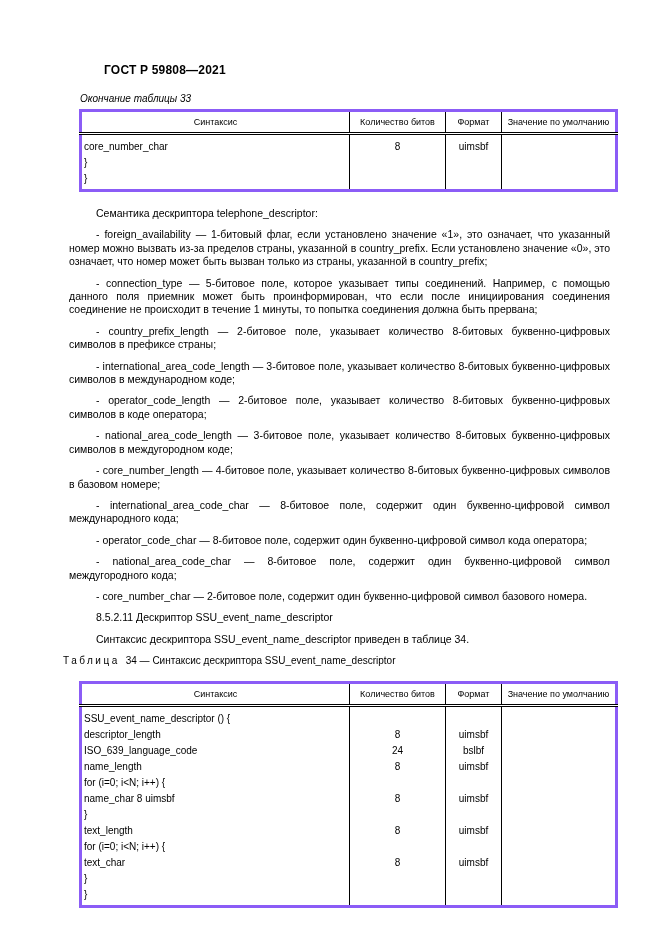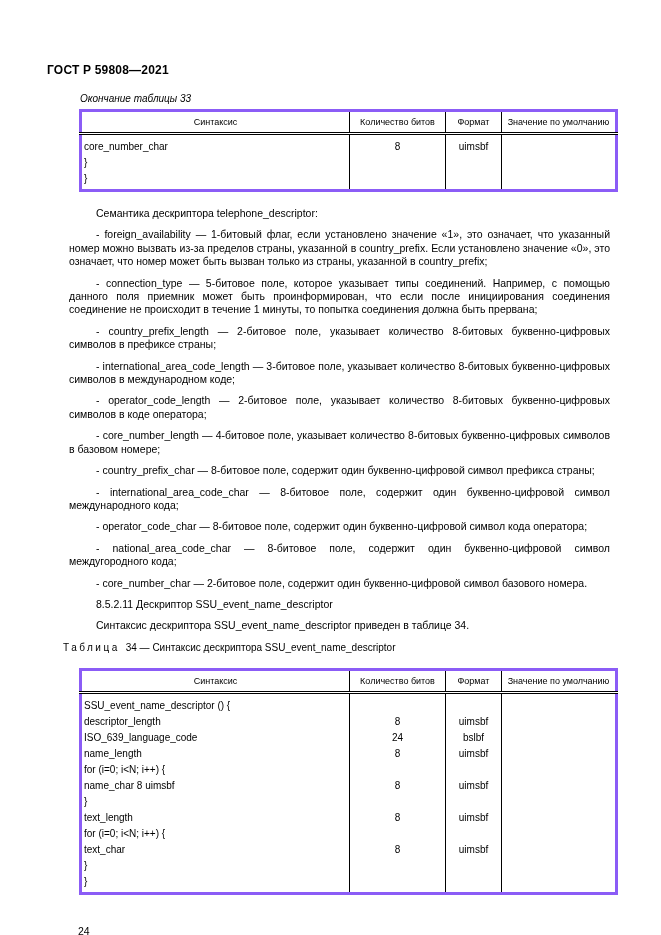--- a/index.html
+++ b/index.html
@@ -1,21 +1,21 @@
 <!DOCTYPE html>
 <html lang="ru"><head>
 <meta charset="utf-8">
 <style>
   html,body{margin:0;padding:0;}
   body{
     width:661px;height:935px;overflow:hidden;
     background:#ffffff;color:#000000;
     font-family:"Liberation Sans", sans-serif;
   }
-  .doc-header{margin:63px 0 0 47px;font-size:12px;font-weight:bold;letter-spacing:.2px;}
+  .doc-header{margin:63px 0 0 104px;font-size:12px;font-weight:bold;letter-spacing:.2px;}
   .t33-caption{margin:16px 0 5px 80px;font-size:10px;font-style:italic;}
   table.gost{
     border-collapse:collapse;table-layout:fixed;
     width:536px;margin-left:79px;
     font-size:10px;border:3px solid #8b5cf6;
   }
   col.c-syntax{width:269px;}
   col.c-bits{width:96px;}
   col.c-format{width:56px;}
   col.c-default{width:115px;}
@@ -89,22 +89,22 @@
     </tbody>
 </table>
 
 <div class="semantics">
     <p>Семантика дескриптора telephone_descriptor:</p>
     <p>- foreign_availability — 1-битовый флаг, если установлено значение «1», это означает, что указанный номер можно вызвать из-за пределов страны, указанной в country_prefix. Если установлено значение «0», это означает, что номер может быть вызван только из страны, указанной в country_prefix;</p>
     <p>- connection_type — 5-битовое поле, которое указывает типы соединений. Например, с помощью данного поля приемник может быть проинформирован, что если после инициирования соединения соединение не происходит в течение 1 минуты, то попытка соединения должна быть прервана;</p>
     <p>- country_prefix_length — 2-битовое поле, указывает количество 8-битовых буквенно-цифровых символов в префиксе страны;</p>
     <p>- international_area_code_length — 3-битовое поле, указывает количество 8-битовых буквенно-цифровых символов в международном коде;</p>
     <p>- operator_code_length — 2-битовое поле, указывает количество 8-битовых буквенно-цифровых символов в коде оператора;</p>
+    <p>- national_area_code_length — 3-битовое поле, указывает количество 8-битовых буквенно-цифровых символов в междугородном коде;</p>
     <p>- core_number_length — 4-битовое поле, указывает количество 8-битовых буквенно-цифровых символов в базовом номере;</p>
-    <p>- country_prefix_char — 8-битовое поле, содержит один буквенно-цифровой символ префикса страны;</p>
     <p>- international_area_code_char — 8-битовое поле, содержит один буквенно-цифровой символ международного кода;</p>
     <p>- operator_code_char — 8-битовое поле, содержит один буквенно-цифровой символ кода оператора;</p>
     <p>- national_area_code_char — 8-битовое поле, содержит один буквенно-цифровой символ междугородного кода;</p>
     <p>- core_number_char — 2-битовое поле, содержит один буквенно-цифровой символ базового номера.</p>
     <p>8.5.2.11 Дескриптор SSU_event_name_descriptor</p>
     <p>Синтаксис дескриптора SSU_event_name_descriptor приведен в таблице 34.</p>
   </div>
 
 <div class="t34-caption">
   <span class="cap-label">Таблица</span><span>34 — Синтаксис дескриптора SSU_event_name_descriptor</span>

